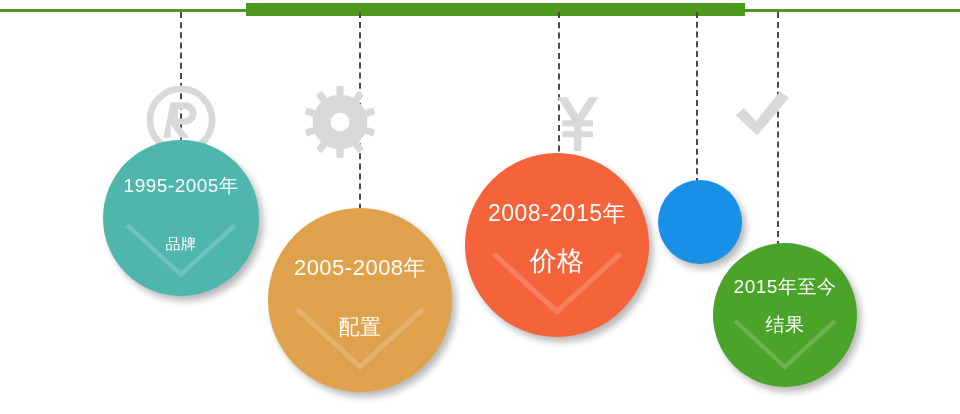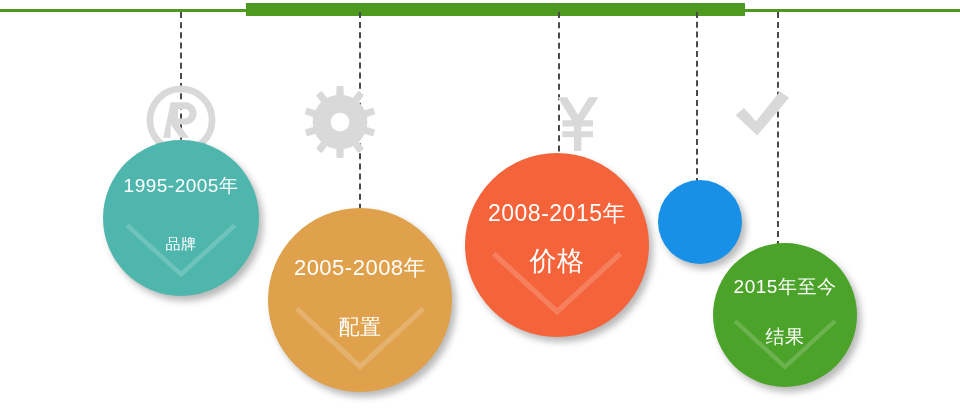--- a/index.html
+++ b/index.html
@@ -161,18 +161,18 @@
         <div class="line1" style="font-size: 23px; margin-bottom: 14px;">2008-2015年</div>
         <div class="line2" style="font-size: 27px;">价格</div>
       </div>
       <div class="bubble" style="left: 658px; top: 180px; width: 84px; height: 84px; background: rgb(24, 144, 232); padding-top: 0px;"></div>
       <div class="bubble" style="left: 713px; top: 243px; width: 144px; height: 144px; background: rgb(76, 163, 42); padding-top: 31px;">
         <div class="chev" style="top: 76px;">
           <svg width="104" height="52" viewBox="0 0 100 50">
             <path d="M2 2 L50 46 L98 2" fill="none" stroke="#ffffff" stroke-width="4"></path>
           </svg>
         </div>
-        <div class="line1" style="font-size: 19px; margin-bottom: 24px;">2015年至今</div>
+        <div class="line1" style="font-size: 19px; margin-bottom: 12px;">2015年至今</div>
         <div class="line2" style="font-size: 19px; text-align: center;">结果</div>
       </div>
     </div>
 
 </div>
 
 </body></html>

